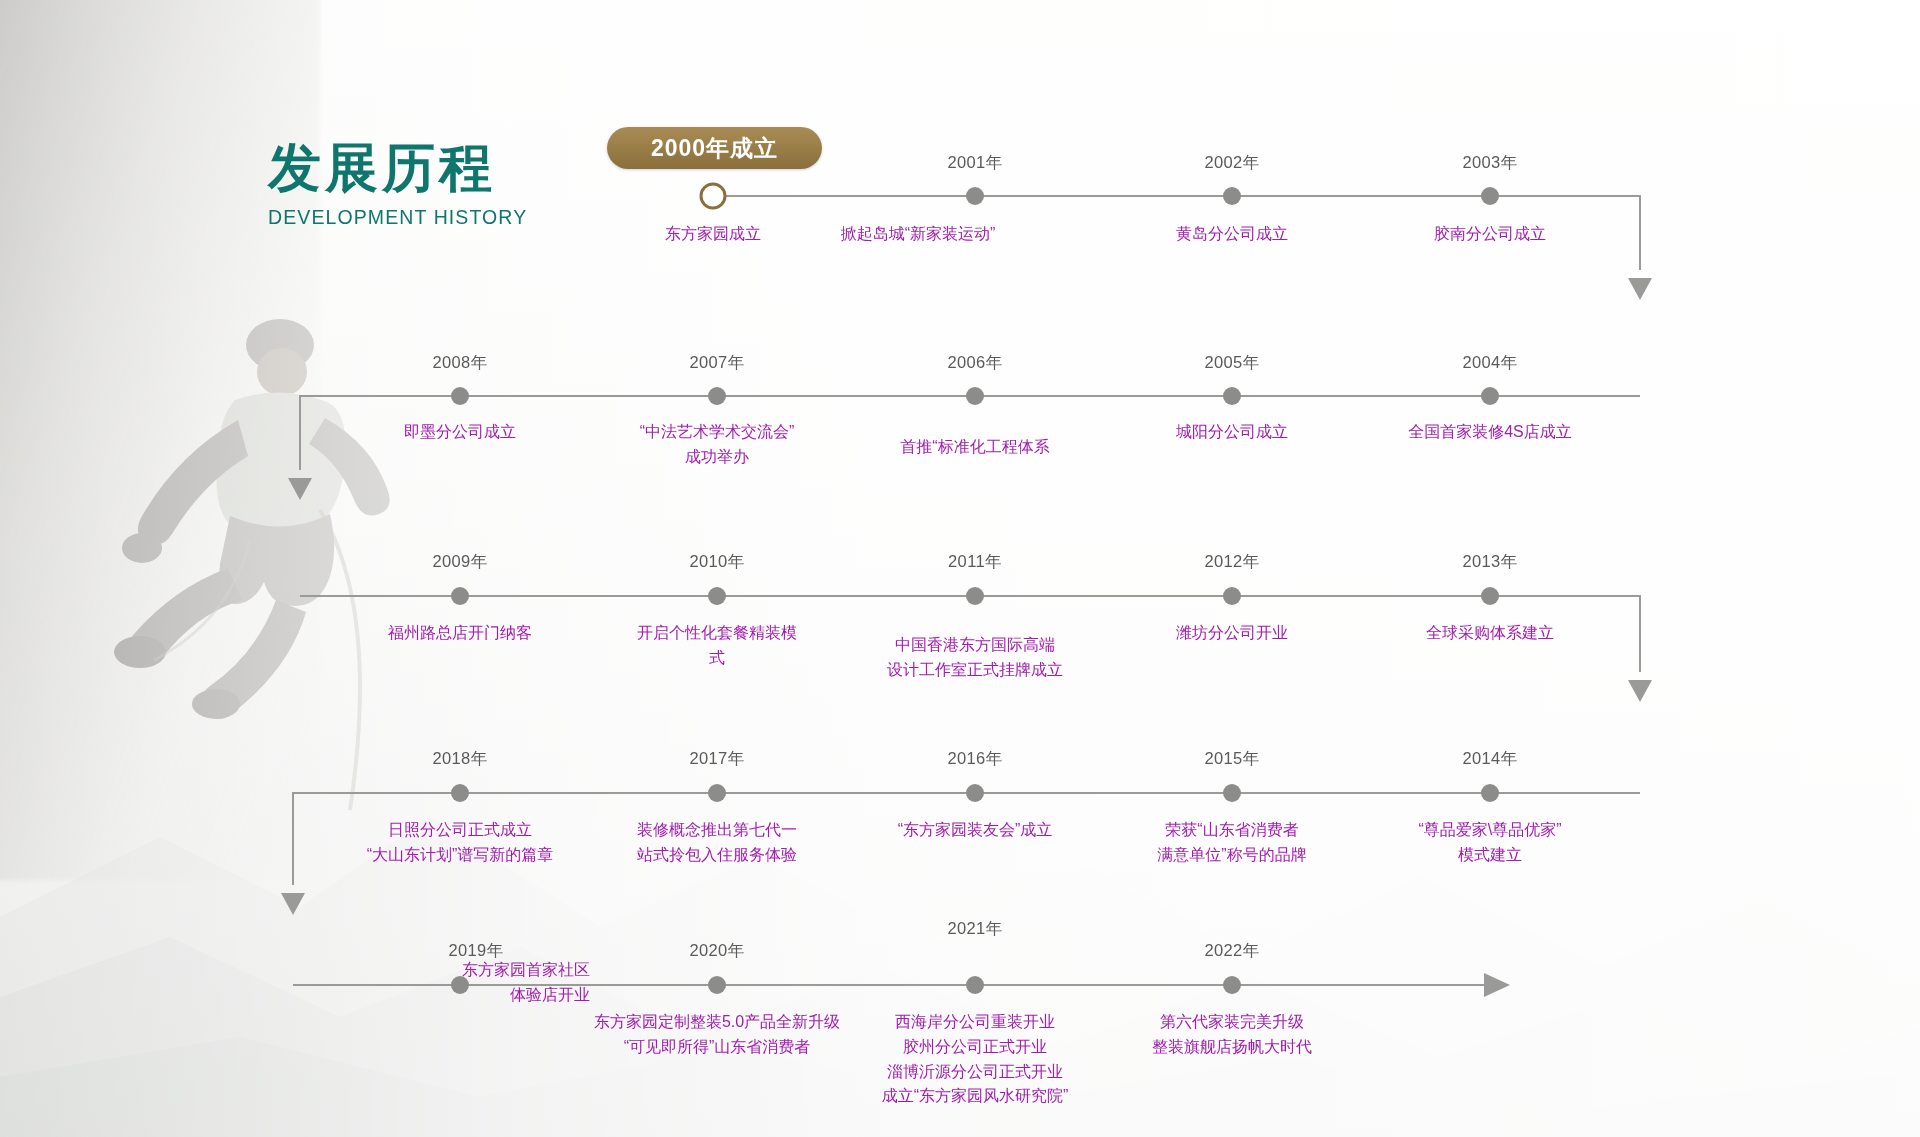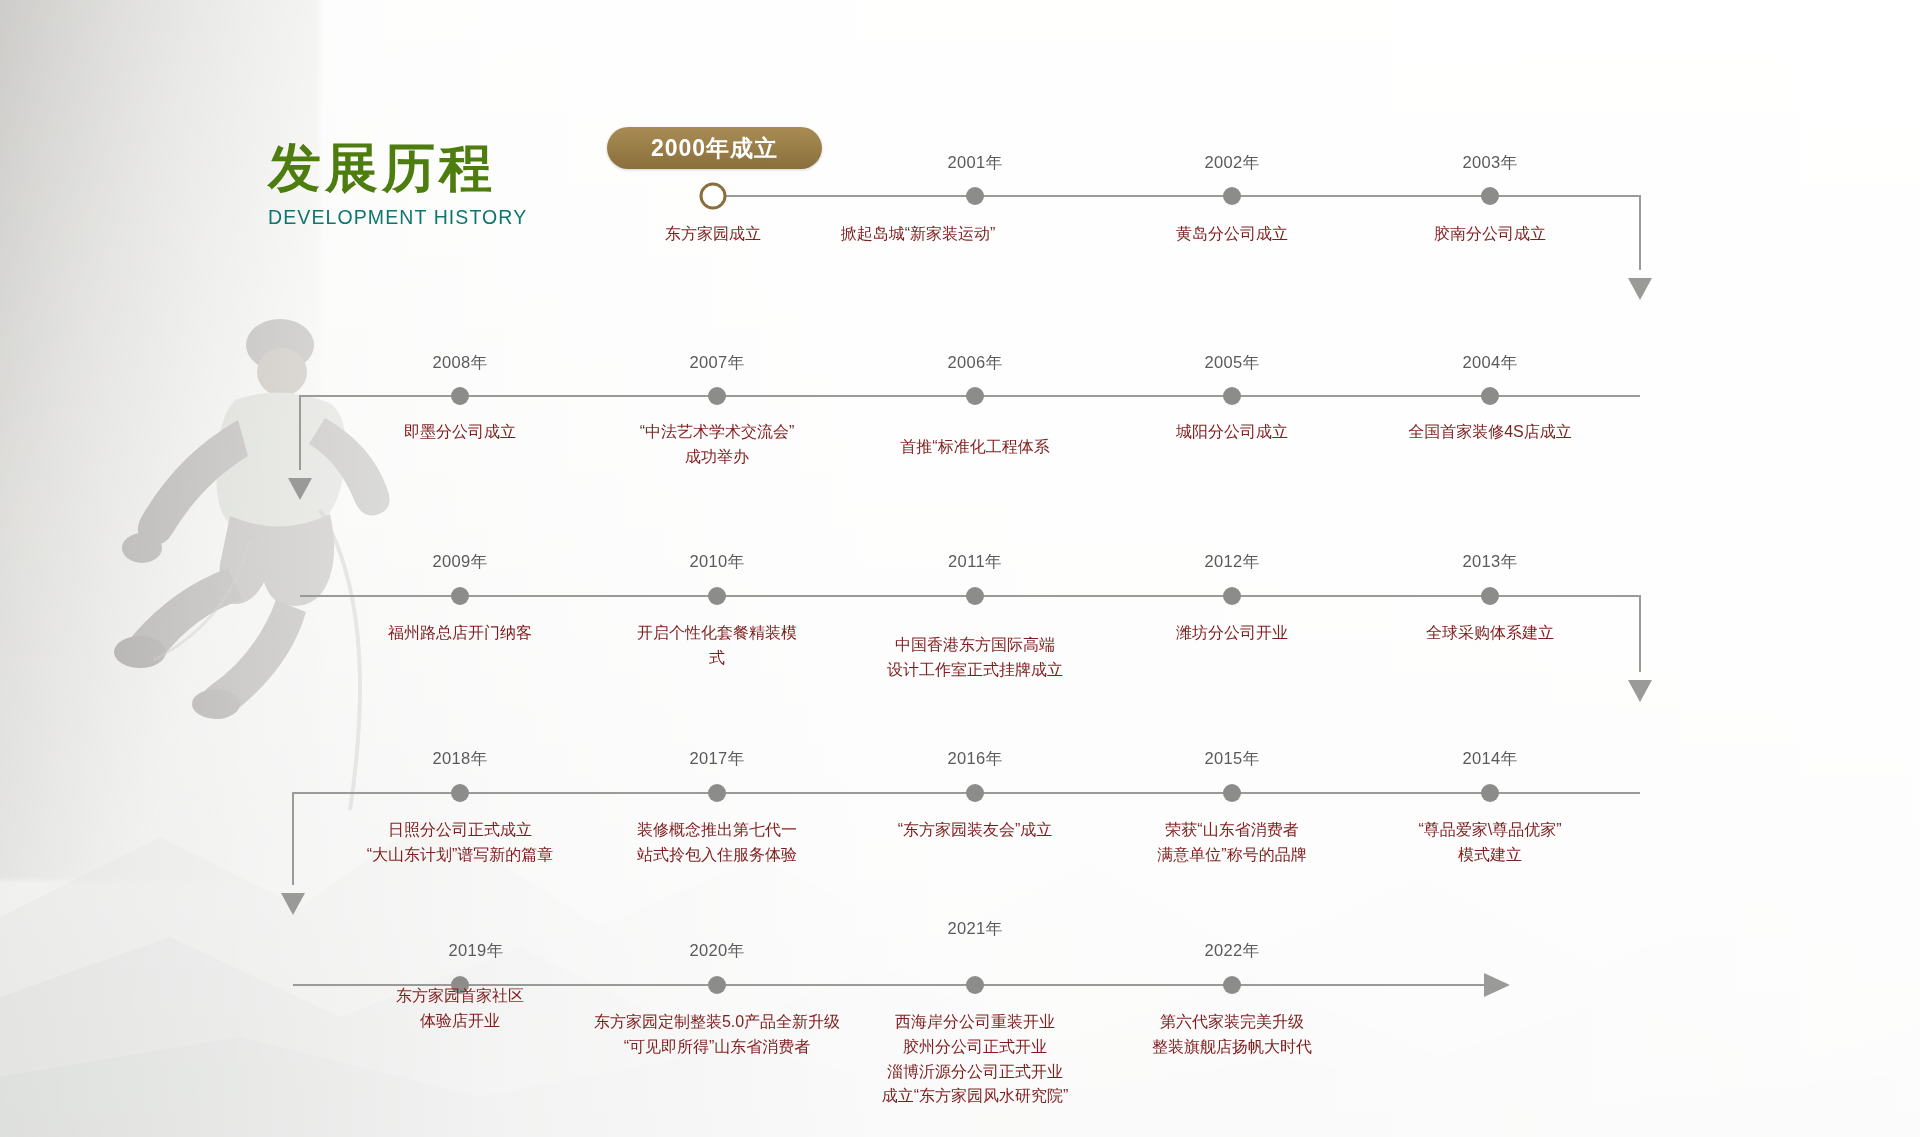--- a/index.html
+++ b/index.html
@@ -51,21 +51,21 @@
   
   #title-block {
     position: absolute;
     left: 268px;
     top: 140px;
     width: 300px;
   }
   #title-cn {
     font-size: 53px;
     font-weight: bold;
-    color: #4d7c0f;
+    color: #0f766e;
     letter-spacing: 4px;
     line-height: 1.05;
     font-family: "Liberation Sans", "DejaVu Sans", sans-serif;
   }
   #title-en {
     margin-top: 10px;
     font-size: 19.5px;
     color: #0f766e;
     letter-spacing: 1.1px;
     font-family: "Liberation Sans", sans-serif;
@@ -103,21 +103,21 @@
     font-size: 16.5px;
     color: #5a5a5a;
     text-align: center;
     white-space: nowrap;
     transform: translateX(-50%);
     letter-spacing: .4px;
   }
   .desc {
     position: absolute;
     font-size: 16px;
-    color: #7f1d1d;
+    color: #a21caf;
     text-align: center;
     line-height: 1.55;
     transform: translateX(-50%);
     width: 260px;
   }
   .desc.wide { width: 300px; }
 </style>
 </head>
 <body>
 
@@ -279,21 +279,21 @@
 
 <div class="year" style="left:1232px; top:748px;">2015年</div>
 <div class="desc wide" style="left:1232px; top:818px; white-space:pre-line;">荣获“山东省消费者
 满意单位”称号的品牌</div>
 
 <div class="year" style="left:1490px; top:748px;">2014年</div>
 <div class="desc wide" style="left:1490px; top:818px; white-space:pre-line;">“尊品爱家\尊品优家”
 模式建立</div>
 
 <div class="year" style="left:476px; top:940px;">2019年</div>
-<div class="desc" style="left:460px; top:984px; white-space:pre-line;">东方家园首家社区
+<div class="desc" style="left:460px; top:958px; white-space:pre-line;text-align:right;">东方家园首家社区
 体验店开业</div>
 
 <div class="year" style="left:717px; top:940px;">2020年</div>
 <div class="desc" style="left:717px; top:1010px; width:300px; white-space:pre-line;">东方家园定制整装5.0产品全新升级
 “可见即所得”山东省消费者</div>
 
 <div class="year" style="left:975px; top:918px;">2021年</div>
 <div class="desc" style="left:975px; top:1010px; width:280px; white-space:pre-line;">西海岸分公司重装开业
 胶州分公司正式开业
 淄博沂源分公司正式开业

